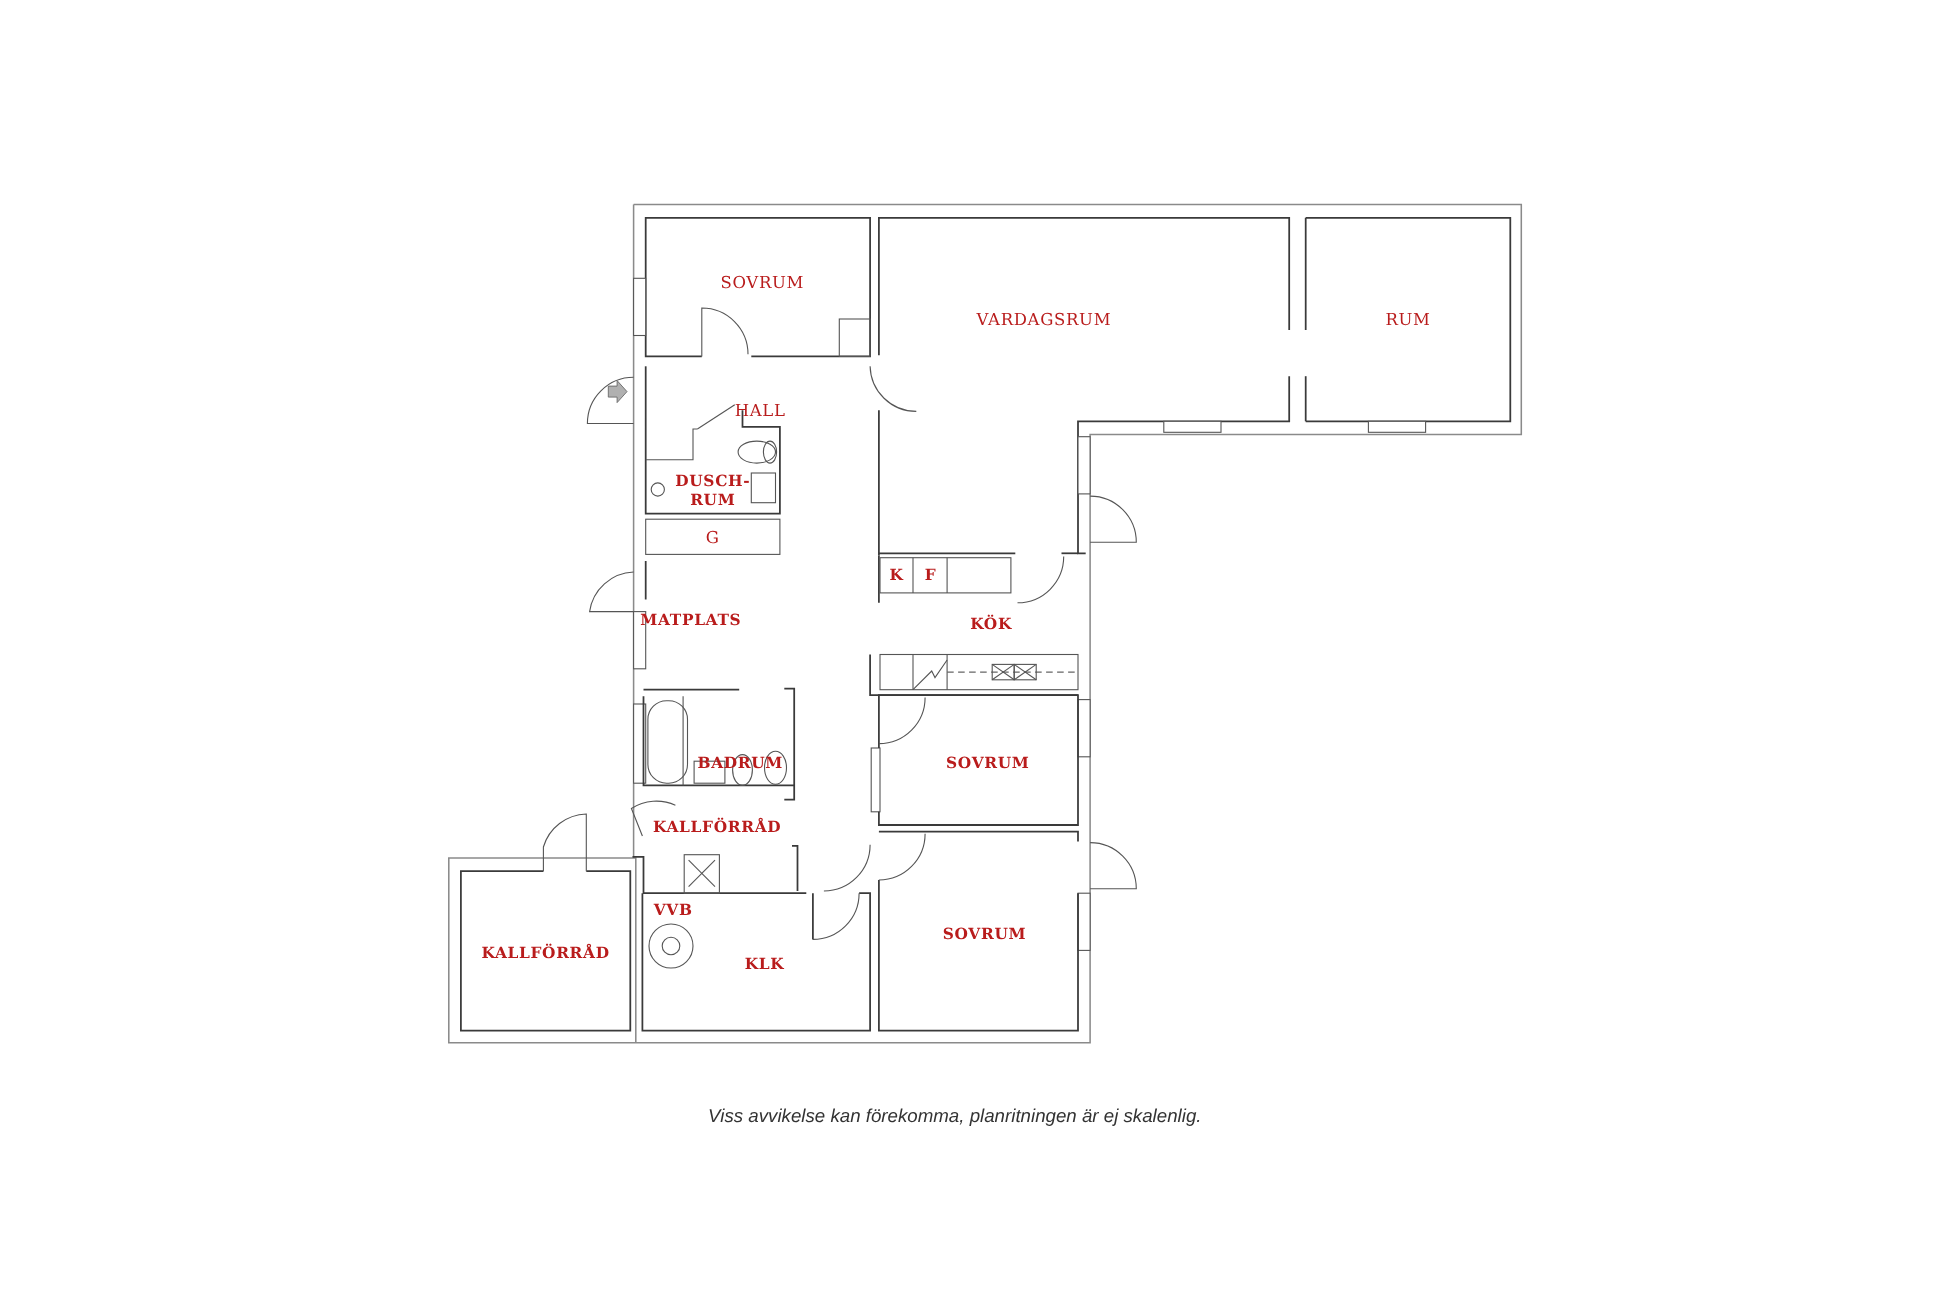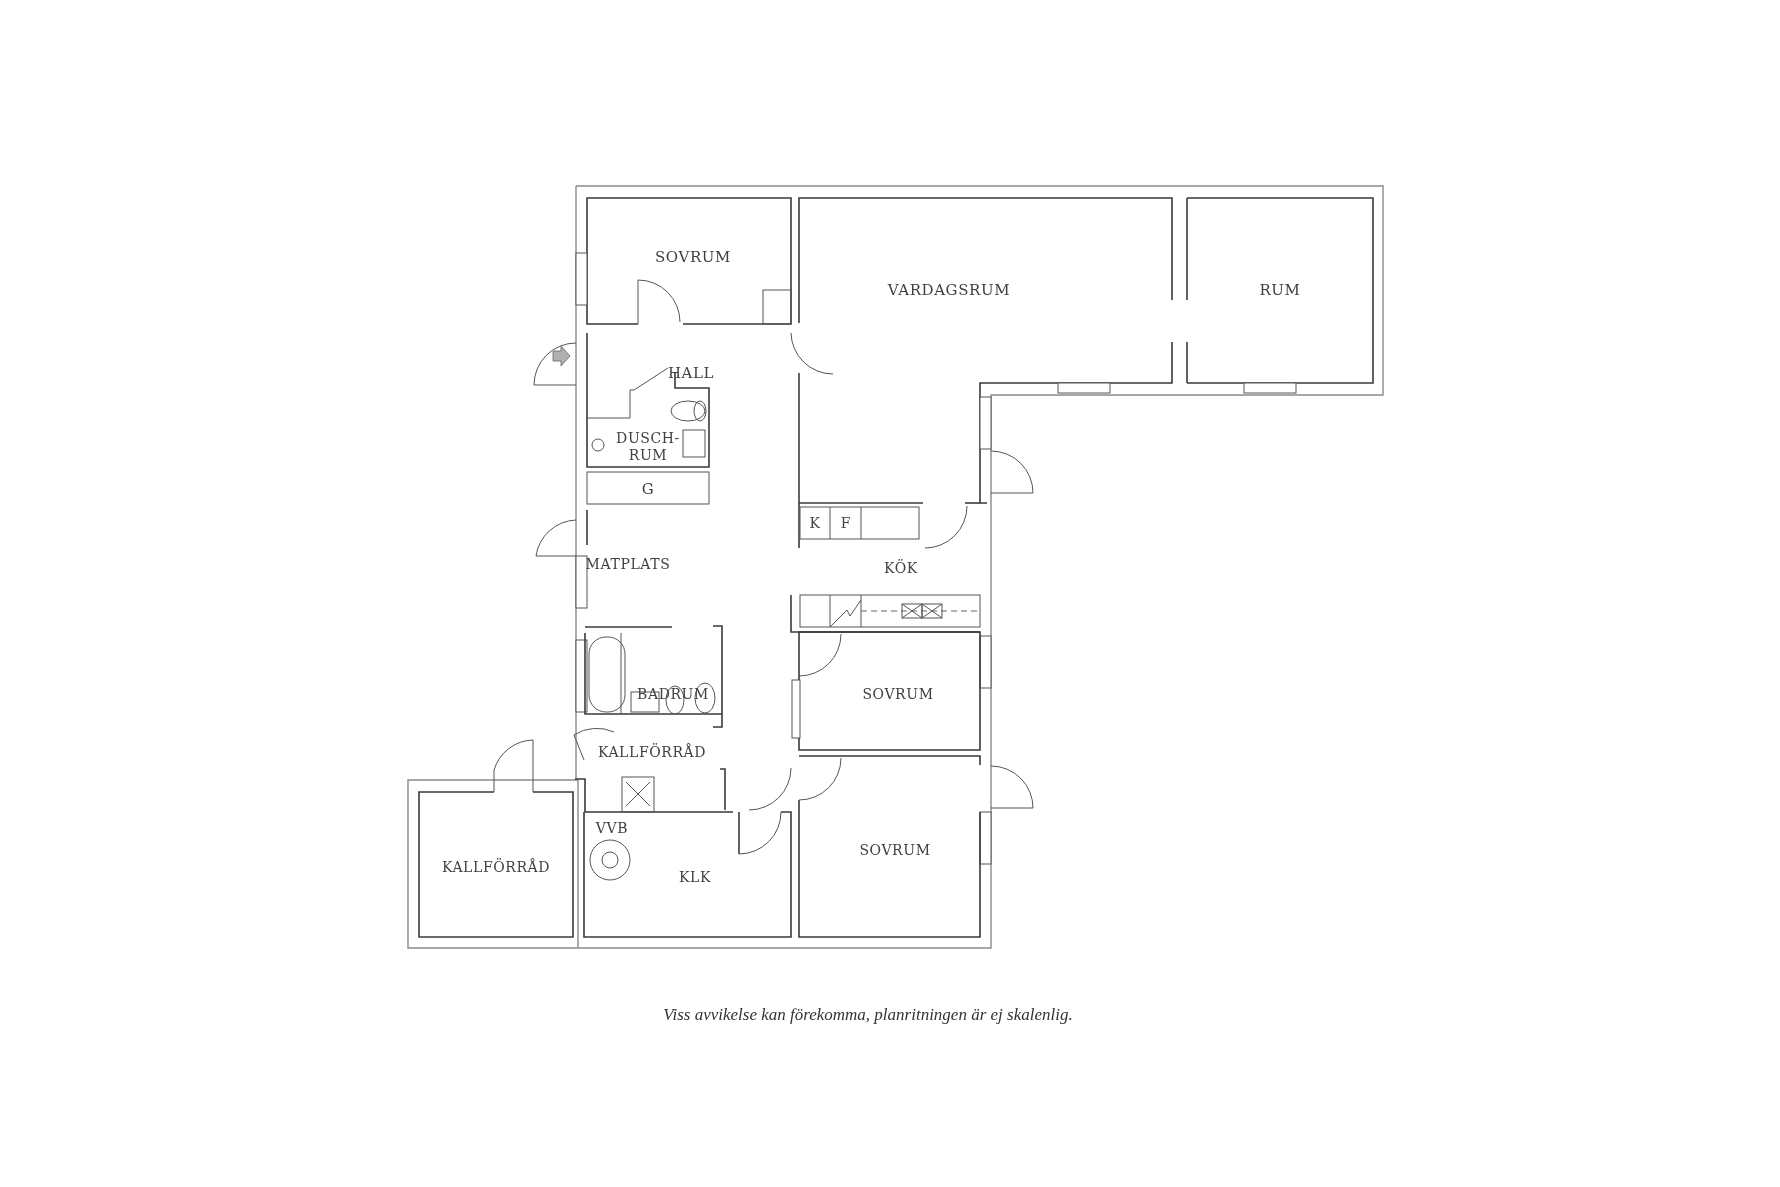--- a/index.html
+++ b/index.html
@@ -4,24 +4,24 @@
 <style>
   html, body { margin:0; padding:0; background:#ffffff; }
   body { width:1780px; height:1187px; position:relative; overflow:hidden; font-family:"DejaVu Serif", serif; }
   #plan { position:absolute; left:0; top:0; width:1780px; height:1187px; }
   .wall { fill:none; stroke:#3a3a3a; stroke-width:1.6; }
   .outer { fill:none; stroke:#8a8a8a; stroke-width:1.4; }
   .thin { fill:none; stroke:#555; stroke-width:1; }
   .door { fill:none; stroke:#555; stroke-width:1; }
   .dash { fill:none; stroke:#666; stroke-width:1; stroke-dasharray:6 4; }
   .win { fill:#fff; stroke:#555; stroke-width:1; }
-  .lbl { position:absolute; transform:translate(-50%,-50%); white-space:nowrap; color:#404040; font-family:"DejaVu Serif", serif; font-size:15px; letter-spacing:0.6px; }
-  .lbl.small { font-size:14px; }
+  .lbl { position:absolute; transform:translate(-50%,-50%); white-space:nowrap; color:#b91c1c; font-family:"DejaVu Serif", serif; font-size:15px; letter-spacing:0.6px; }
+  .lbl.small { font-size:14px;font-weight:bold; }
   .lbl.two { text-align:center; line-height:17px; }
-  .caption { position:absolute; left:868px; top:1015px; transform:translate(-50%,-50%); font-family:Liberation Serif, serif; font-style:italic; font-size:17px; color:#333; white-space:nowrap; }
+  .caption { position:absolute; left:868px; top:1015px; transform:translate(-50%,-50%); font-family:Liberation Sans, sans-serif; font-style:italic; font-size:17px; color:#333; white-space:nowrap; }
 </style>
 </head>
 <body>
 
 <svg id="plan" viewBox="0 0 1780 1187" xmlns="http://www.w3.org/2000/svg">
 
   <g>
     <polyline class="outer" points="576,186 1383,186 1383,395 991,395 991,948 578,948 578,780 408,780 408,948 578,948"></polyline>
     <line class="outer" x1="576" y1="186" x2="576" y2="780"></line>
   </g>

